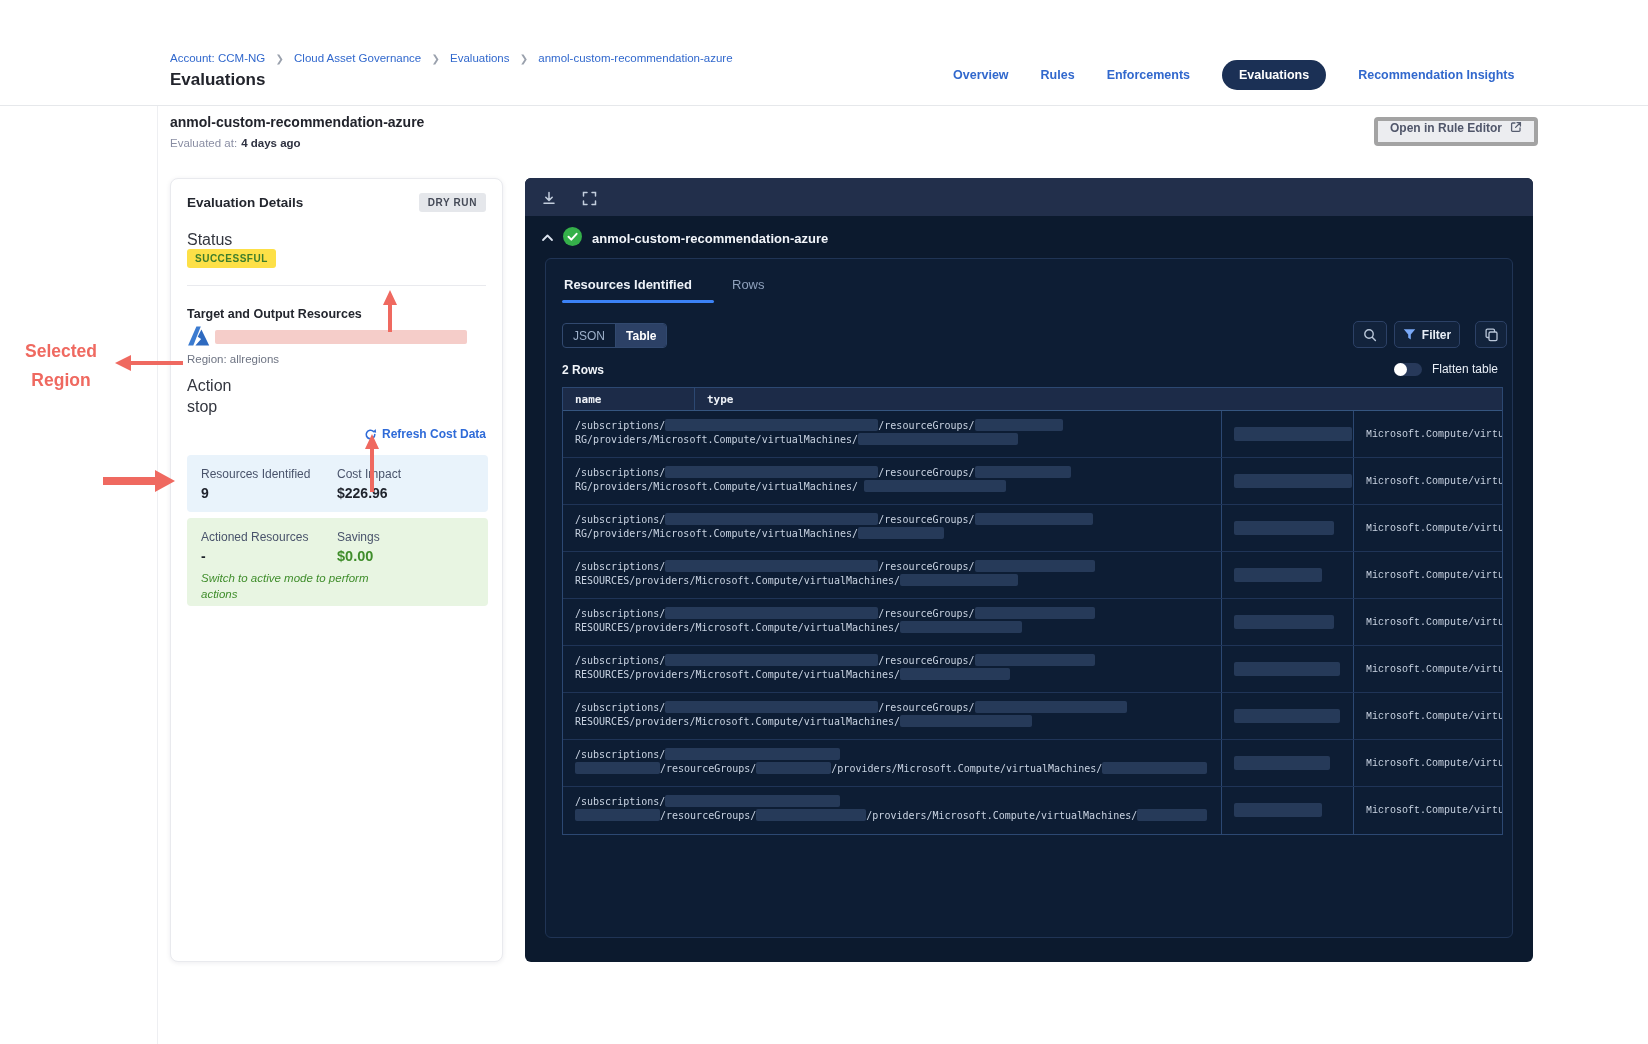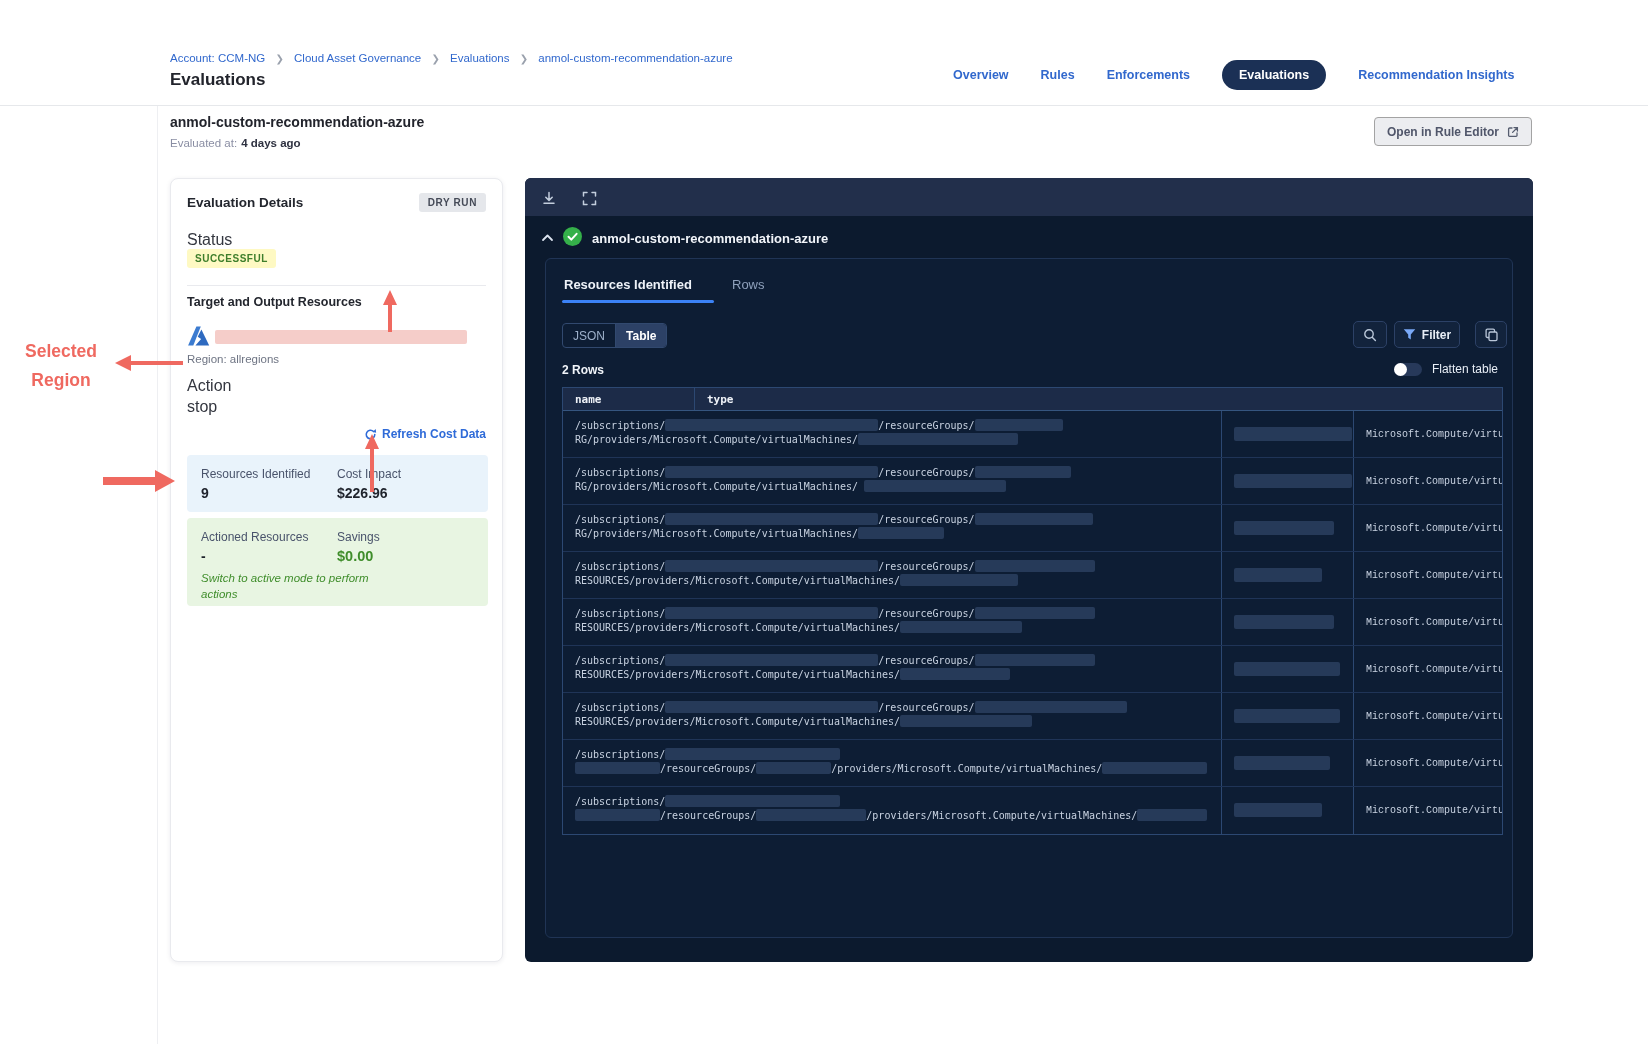--- a/index.html
+++ b/index.html
@@ -19,43 +19,43 @@
   .page-title{position:absolute;left:170px;top:70px;font-size:17px;font-weight:700;color:#22242c}
   .topnav{position:absolute;left:953px;top:60px;display:flex;align-items:center;gap:32px}
   .nav-item{font-size:12.5px;font-weight:700;color:var(--accent-blue);cursor:pointer;white-space:nowrap}
   .nav-pill{background:var(--navy);color:#fff;padding:8px 17px;border-radius:17px}
   .hdr-divider{position:absolute;left:0;right:0;top:105px;height:1px;background:#e6e8eb}
 
   
   .sub-title{position:absolute;left:170px;top:114px;font-size:14px;font-weight:700;color:#22242c}
   .sub-eval{position:absolute;left:170px;top:137px;font-size:11.5px;color:#8a8ea3}
   .sub-eval b{color:#2e3140;margin-left:4px}
-  .rule-editor-btn{position:absolute;left:1374px;top:117px;height:29px;display:flex;align-items:center;gap:8px;
-    background:#ecedf0;border:1px solid #a3a3a3;border-radius:4px;padding:8px 12px;font-size:12px;font-weight:700;color:#50566a;cursor:pointer}
+  .rule-editor-btn{position:absolute;left:1374px;top:117px;height:29px;display:flex;align-items:flex-start;gap:8px;
+    background:#ecedf0;border:4px solid #a3a3a3;border-radius:4px;padding:0 12px;font-size:12px;font-weight:700;color:#50566a;cursor:pointer}
 
   
   .ann{position:absolute;color:var(--red);font-weight:700;text-align:center;line-height:1.3}
   .ann-sub{left:320px;top:253px;width:140px;font-size:17.5px}
   .ann-sel{left:6px;top:337px;width:110px;font-size:17.5px;line-height:29px}
   .ann-cost{left:288px;top:371px;width:170px;font-size:17.5px;line-height:28px}
   .ann-num{left:2px;top:455px;width:108px;font-size:17px;line-height:23px}
   .arrows{position:absolute;inset:0;pointer-events:none;z-index:40}
 
   
   .card{position:absolute;left:170px;top:178px;width:333px;height:784px;background:#fff;border:1px solid #e9eaee;
     border-radius:8px;box-shadow:0 1px 5px rgba(20,30,60,.08)}
   .ed-title{position:absolute;left:16px;top:16px;font-size:13.5px;font-weight:700;color:#23262e}
   .badge-dry{position:absolute;right:16px;top:14px;font-size:10px;font-weight:700;letter-spacing:.6px;color:#454a57;
     background:#e5e7eb;padding:4px 9px;border-radius:3px}
   .lbl{font-size:16px;color:#33363f}
   .lbl-status{position:absolute;left:16px;top:52px}
   .badge-success{position:absolute;left:16px;top:70px;font-size:10px;font-weight:700;letter-spacing:.5px;color:#3e7e2b;
-    background:#fef9c3;padding:4px 8px;border-radius:3px}
+    background:#fde047;padding:4px 8px;border-radius:3px}
   .card-div{position:absolute;left:16px;right:16px;top:106px;height:1px;background:#e9eaee}
-  .lbl-target{position:absolute;left:16px;top:116px;font-size:12.5px;font-weight:700;color:#23262e}
+  .lbl-target{position:absolute;left:16px;top:128px;font-size:12.5px;font-weight:700;color:#23262e}
   .azure-ic{position:absolute;left:16px;top:147px}
   .pink-bar{position:absolute;left:44px;top:151px;width:252px;height:14px;background:var(--pink-redact);border-radius:2px}
   .lbl-region{position:absolute;left:16px;top:174px;font-size:11.5px;color:#6e7483}
   .lbl-action{position:absolute;left:16px;top:198px}
   .val-action{position:absolute;left:16px;top:219px}
   .refresh-link{position:absolute;right:16px;top:248px;display:flex;align-items:center;gap:5px;font-size:12px;font-weight:700;
     color:#2f6bd8;cursor:pointer}
   .box{position:absolute;left:16px;width:301px;border-radius:4px}
   .box-blue{top:276px;height:57px;background:#e9f3fb}
   .box-green{top:339px;height:88px;background:#e8f5e2}

